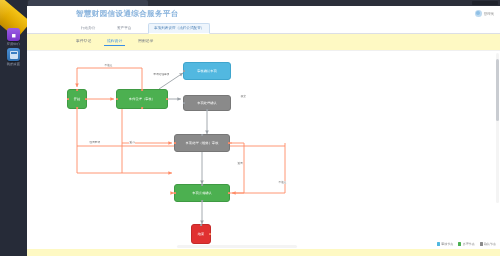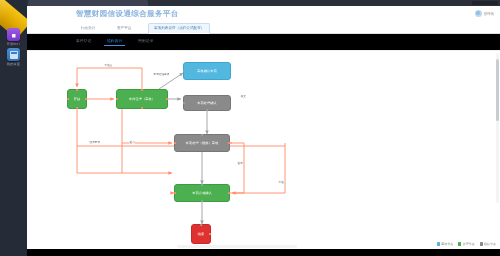--- a/index.html
+++ b/index.html
@@ -29,21 +29,21 @@
   .sb-icon.blue{background:linear-gradient(180deg,#4a8fd4,#2f6fb0);}
   .sb-icon .glyph{position:absolute;left:50%;top:50%;transform:translate(-50%,-50%);
     color:#fff;font-size:7px;line-height:7px;}
   .sb-icon.blue .inner{position:absolute;left:2.5px;top:2.5px;width:8px;height:8px;
     background:#cfe2f5;border-radius:1px;}
   .sb-icon.blue .inner:before{content:"";position:absolute;left:1px;top:1px;width:6px;height:2px;background:#3b7fc4;}
   .sb-label{font-size:2.6px;color:#9aa1b0;margin-top:1.5px;letter-spacing:.1px;
     line-height:3.4px;white-space:nowrap;transform:scale(1.25);}
 
   
-  .page{position:absolute;left:27px;top:6px;width:473px;height:250px;background:#000000;overflow:hidden;}
+  .page{position:absolute;left:27px;top:6px;width:473px;height:250px;background:#fef9c3;overflow:hidden;}
 
   
   .hdr{position:absolute;left:0;top:0;width:473px;height:16px;background:#ffffff;}
   .app-title{position:absolute;left:49px;top:3px;font-size:7.5px;font-weight:bold;
     color:#8ab4dd;letter-spacing:.4px;white-space:nowrap;}
   .hdr-user{position:absolute;right:6px;top:4px;display:flex;align-items:center;gap:2px;}
   .hdr-avatar{width:7px;height:7px;border-radius:50%;background:#bcd9f0;position:relative;}
   .hdr-avatar:after{content:"";position:absolute;left:1.6px;top:1.2px;width:3.8px;height:3.8px;
     border-radius:50%;background:#8fc0e6;}
   .hdr-user-name{font-size:3.4px;color:#888;white-space:nowrap;}

